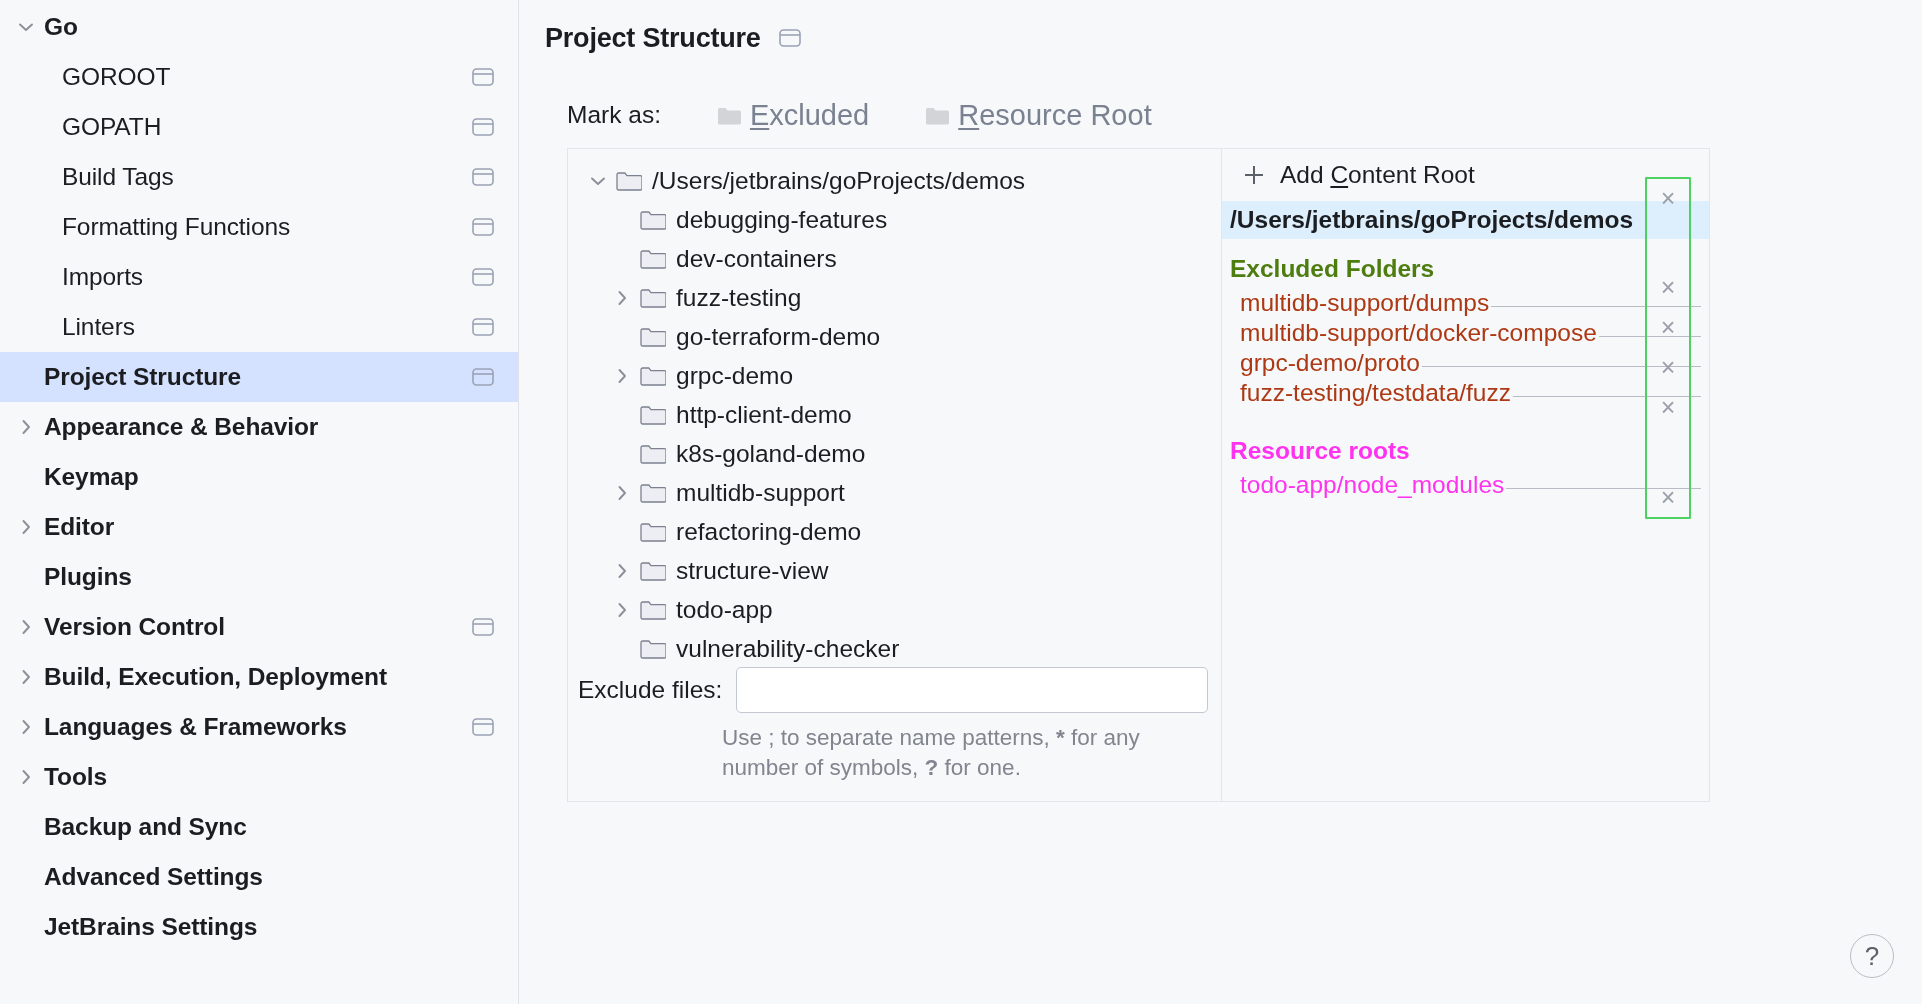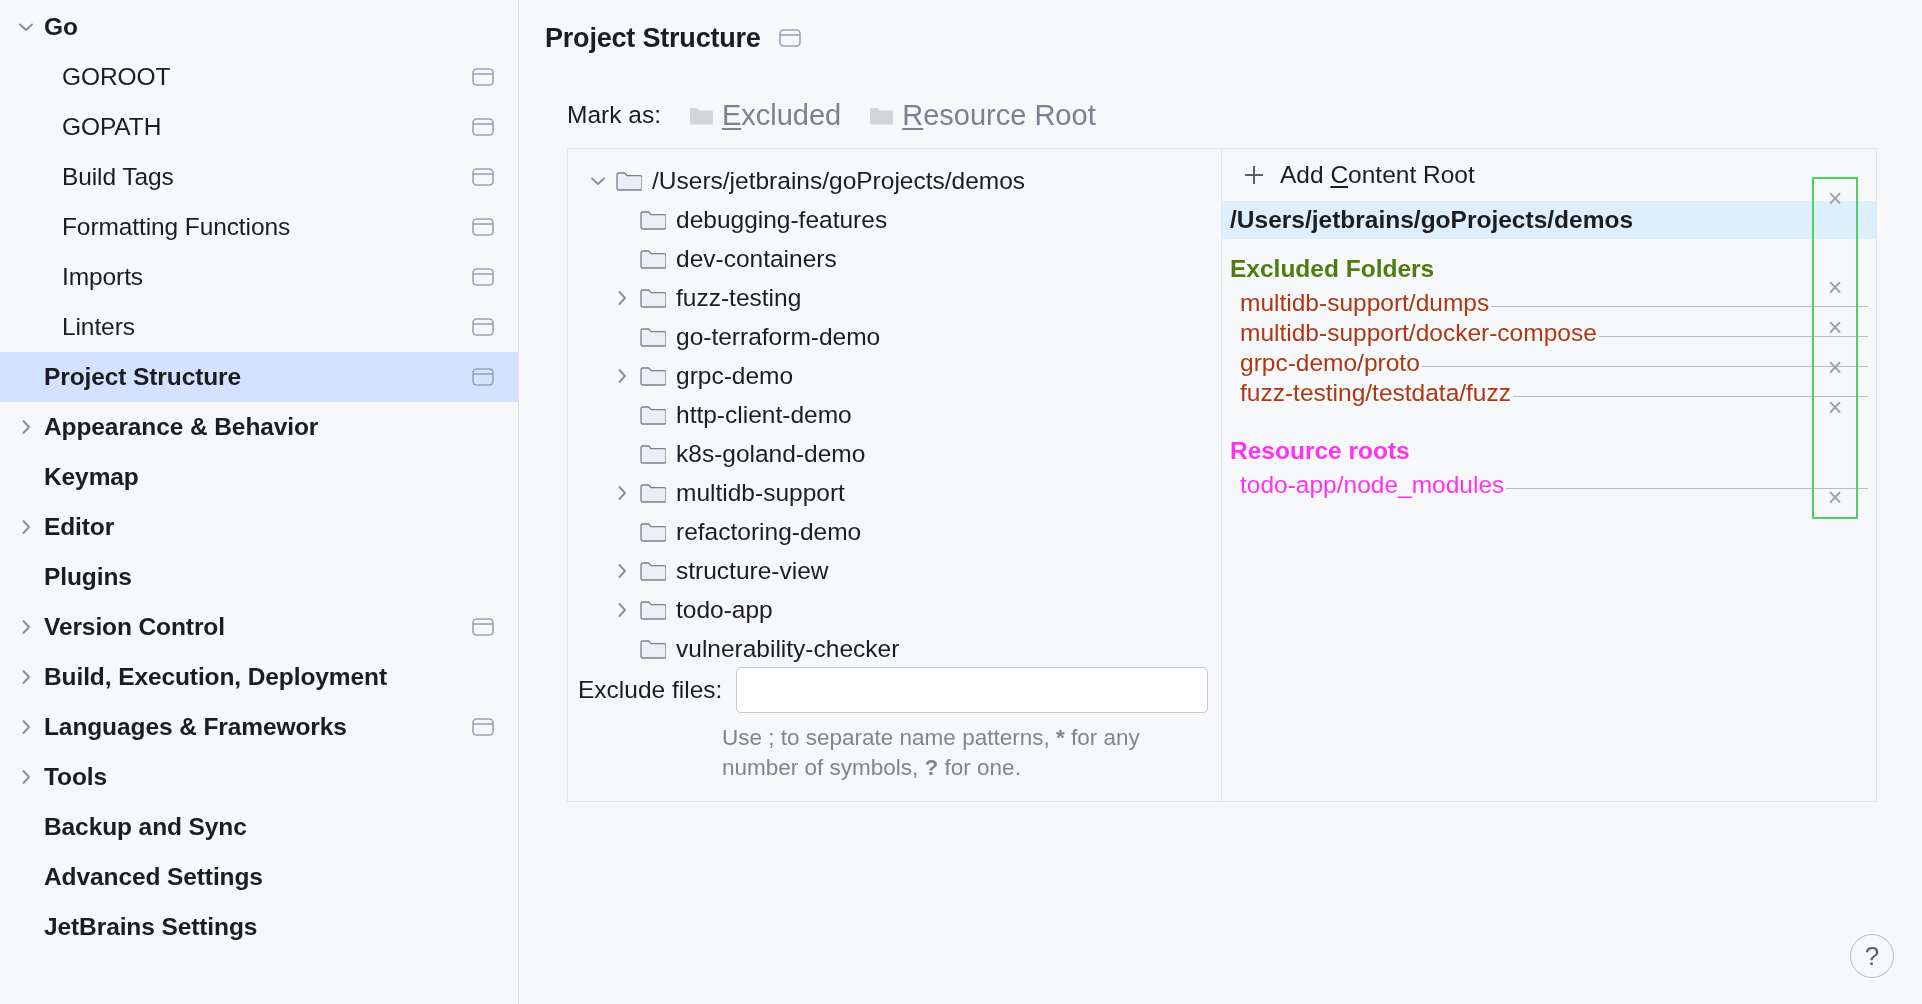--- a/index.html
+++ b/index.html
@@ -71,40 +71,41 @@
     font-weight: bold;
     letter-spacing: -0.2px;
   }
   .title-badge { margin-left: 18px; width: 22px; height: 18px; }
 
   .markas-row {
     display: flex; align-items: center;
     margin-top: 46px;
     height: 34px;
     padding-left: 22px;
+    gap: 28px;
   }
   .markas-label { font-size: 24.5px; }
   .mark-btn {
     display: flex; align-items: center;
     margin-left: 28px;
     cursor: pointer;
   }
   .mark-btn:first-of-type { margin-left: 60px; }
   .folder-ico { width: 24px; height: 19px; margin-right: 9px; }
   .mark-text {
     font-size: 29px;
     color: #7a8190;
   }
   .mark-text u { text-decoration: underline; text-underline-offset: 3px; }
 
   
   .panes {
     margin-top: 16px;
     margin-left: 22px;
-    width: 1310px;
+    width: 1143px;
     height: 654px;
     border: 1px solid #e3e5ea;
     background: #f7f8fa;
     display: flex;
     position: relative;
   }
   .tree-pane {
     width: 654px;
     flex: 0 0 654px;
     border-right: 1px solid #e3e5ea;

